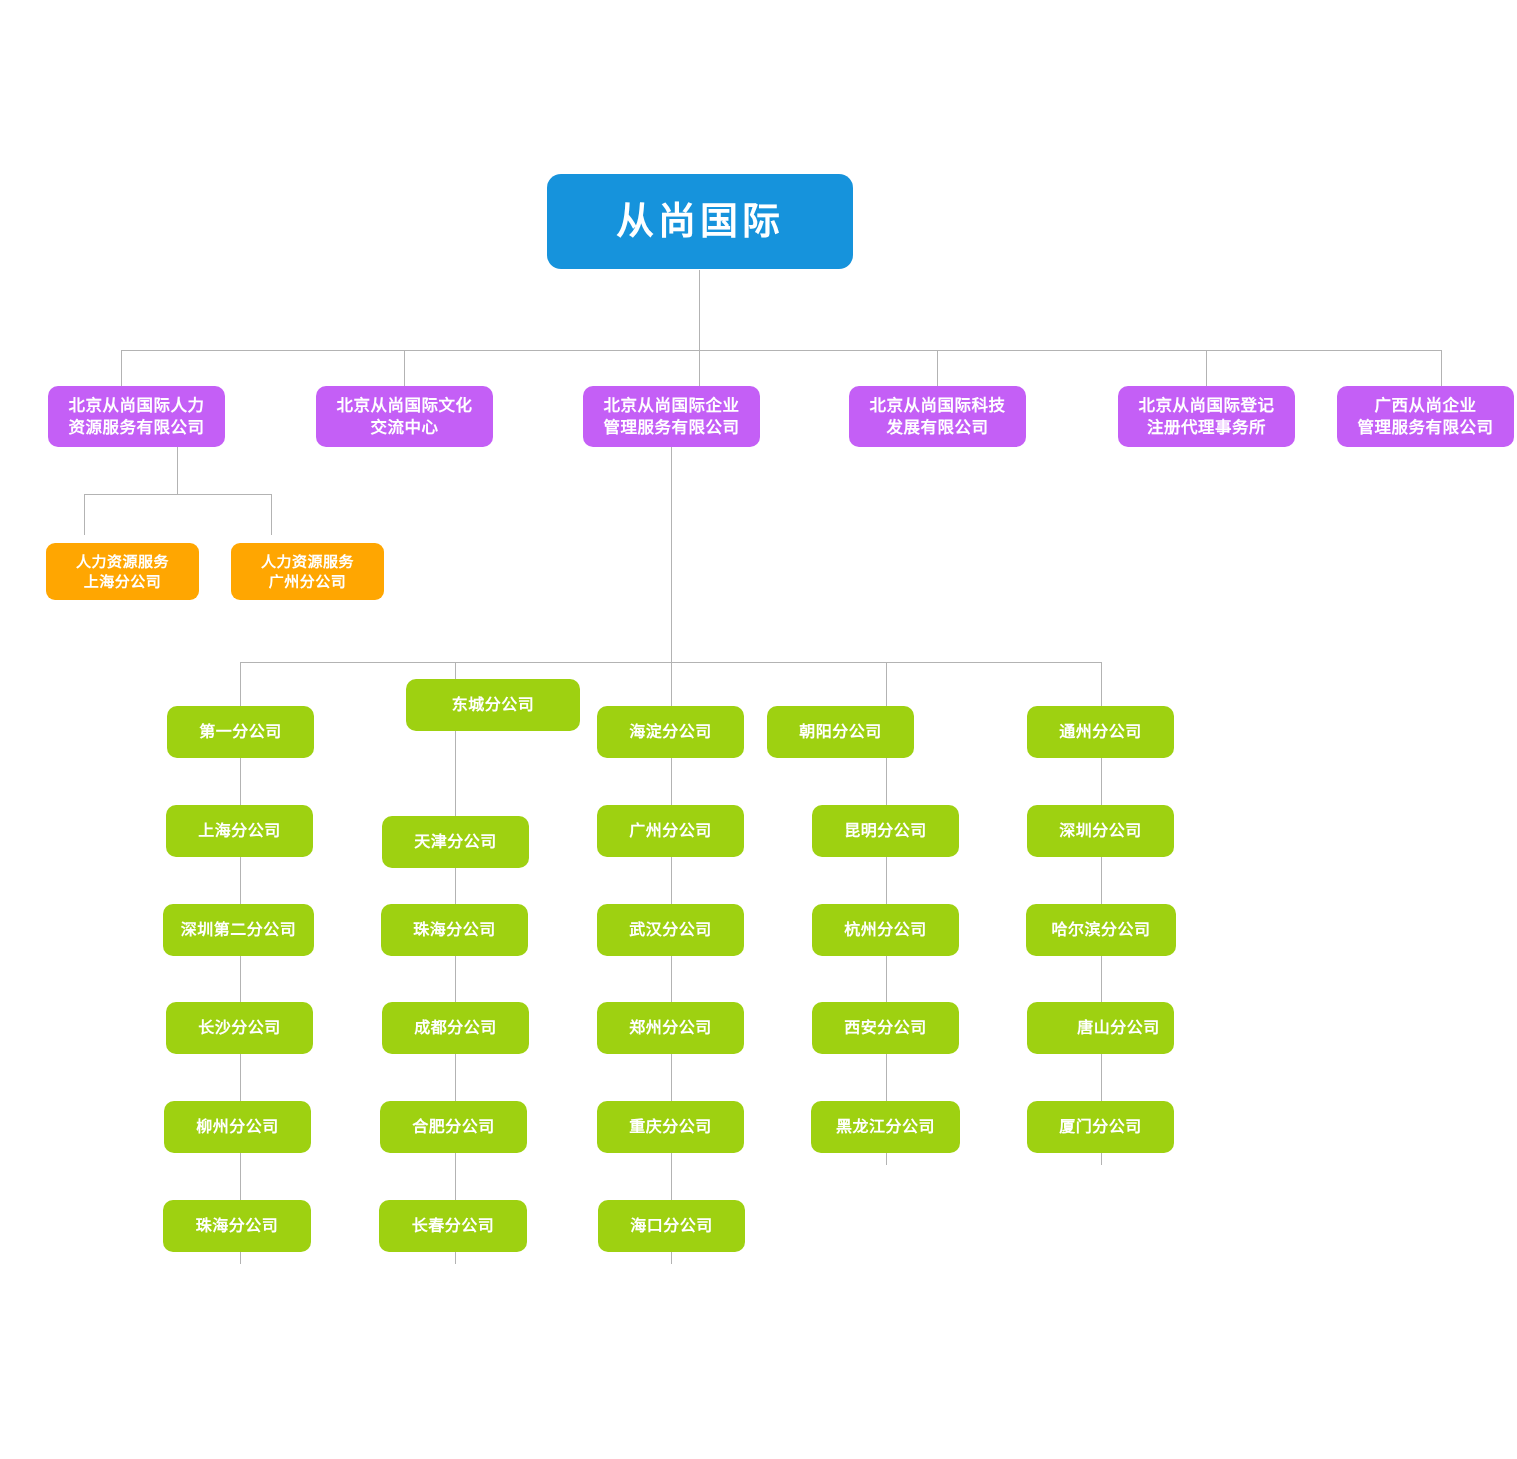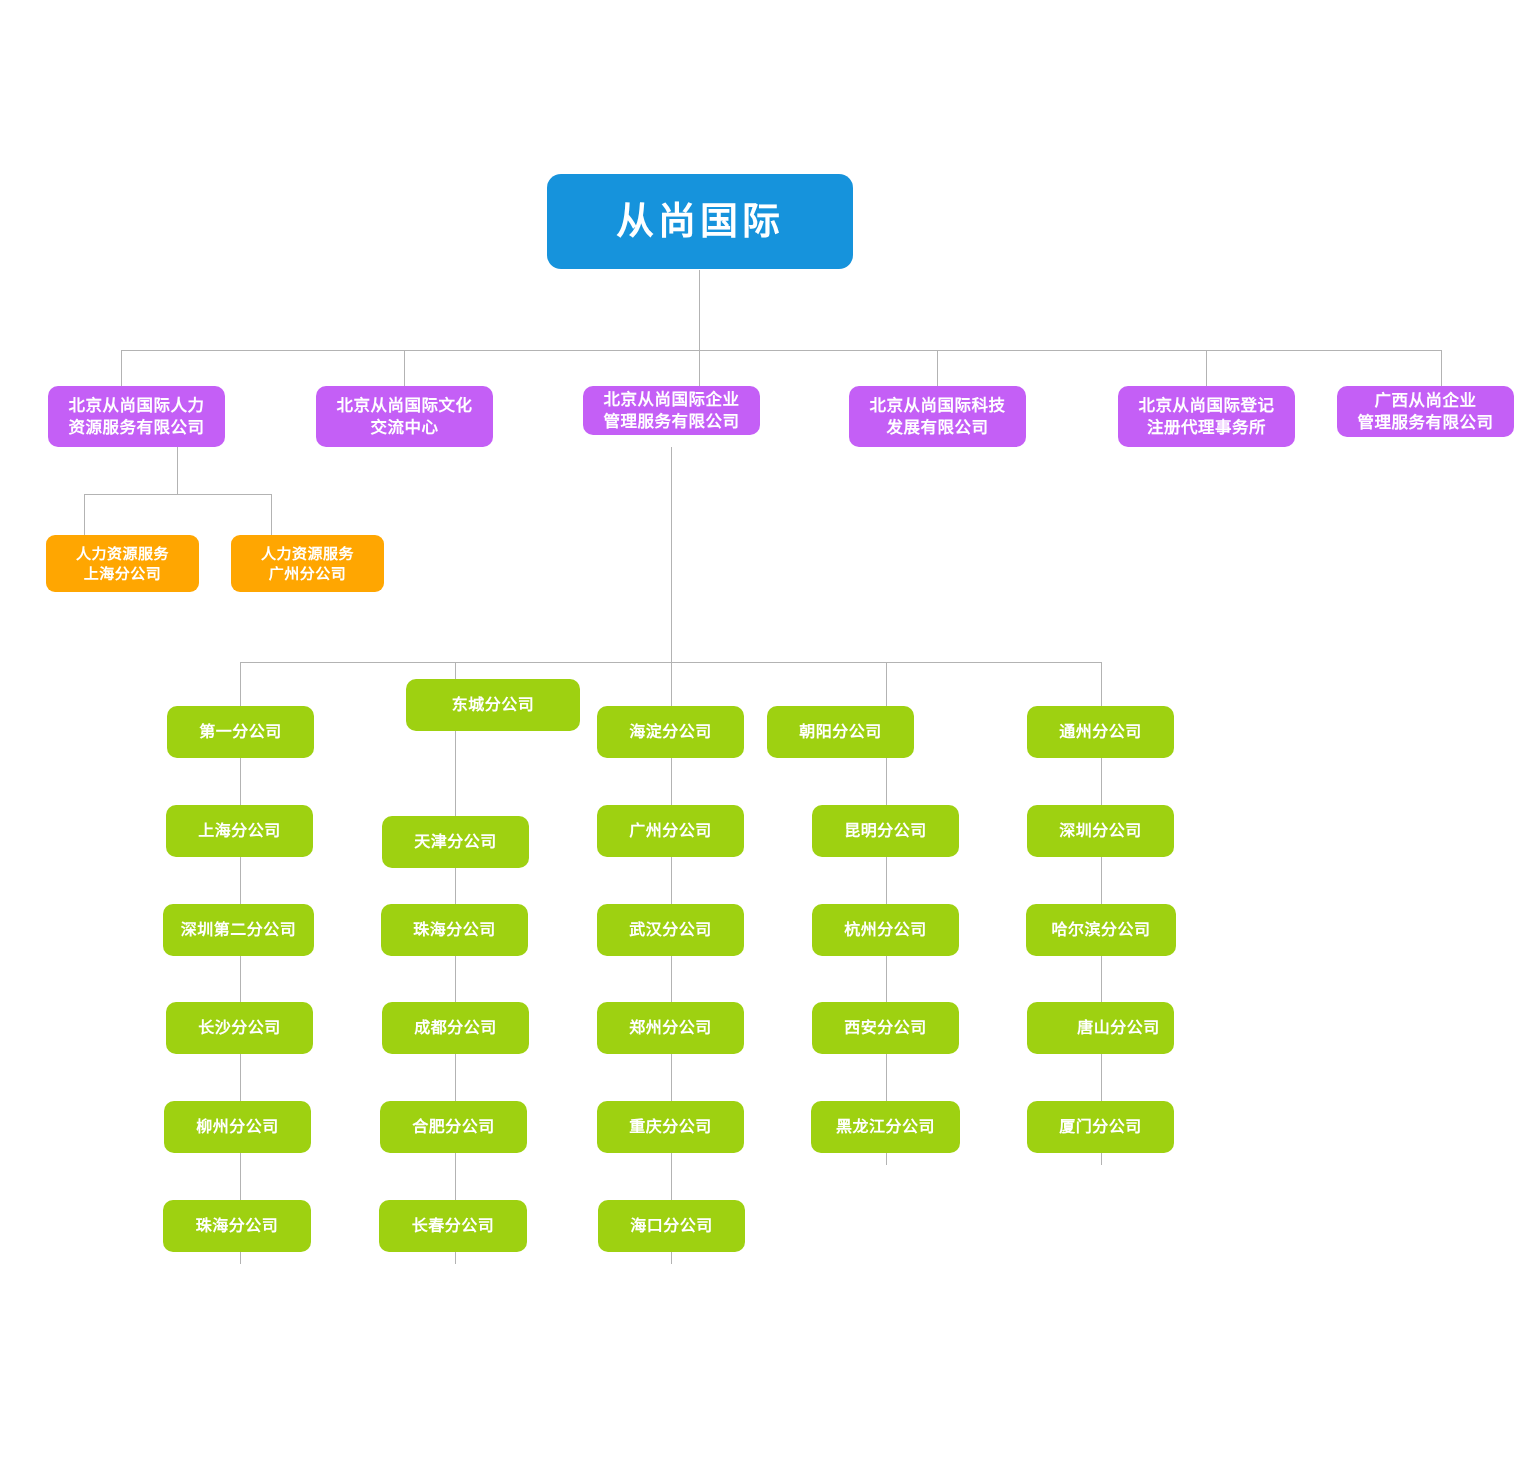--- a/index.html
+++ b/index.html
@@ -59,20 +59,21 @@
     background: #c45ff6;
     font-size: 16.5px;
     font-weight: bold;
     border-radius: 10px;
   }
 
   .node.branch-orange {
     background: #ffa601;
     font-size: 15px;
     font-weight: bold;
+    margin-top: 8px;
   }
 
   .node.branch-green {
     background: #9ed111;
     font-size: 16px;
     font-weight: bold;
     height: 52px;
     border-radius: 10px;
   }
 </style>
@@ -109,27 +110,27 @@
   <div class="line v" style="left:886px; top:662px; height:503px;"></div>
 
   <div class="line v" style="left:1101px; top:662px; height:503px;"></div>
 
   <div class="node root" style="left:547px; top:174px; width:306px; height:95px;">从尚国际</div>
 
   <div class="node div-purple" style="left:48px; top:386px; width:177px; height:61px;">北京从尚国际人力
 资源服务有限公司</div>
   <div class="node div-purple" style="left:316px; top:386px; width:177px; height:61px;">北京从尚国际文化
 交流中心</div>
-  <div class="node div-purple" style="left:583px; top:386px; width:177px; height:49px;">北京从尚国际企业
+  <div class="node div-purple" style="left:583px; top:386px; width:177px; height:61px;">北京从尚国际企业
 管理服务有限公司</div>
   <div class="node div-purple" style="left:1118px; top:386px; width:177px; height:61px;">北京从尚国际登记
 注册代理事务所</div>
   <div class="node div-purple" style="left:849px; top:386px; width:177px; height:61px;">北京从尚国际科技
 发展有限公司</div>
-  <div class="node div-purple" style="left:1337px; top:386px; width:177px; height:51px;">广西从尚企业
+  <div class="node div-purple" style="left:1337px; top:386px; width:177px; height:61px;">广西从尚企业
 管理服务有限公司</div>
 
   <div class="node branch-orange" style="left:46px; top:535px; width:153px; height:57px;">人力资源服务
 上海分公司</div>
   <div class="node branch-orange" style="left:231px; top:535px; width:153px; height:57px;">人力资源服务
 广州分公司</div>
 
   <div class="node branch-green" style="left:167px; top:706px; width:147px;">第一分公司</div>
   <div class="node branch-green" style="left:166px; top:805px; width:147px;">上海分公司</div>
   <div class="node branch-green" style="left:163px; top:904px; width:151px;">深圳第二分公司</div>

